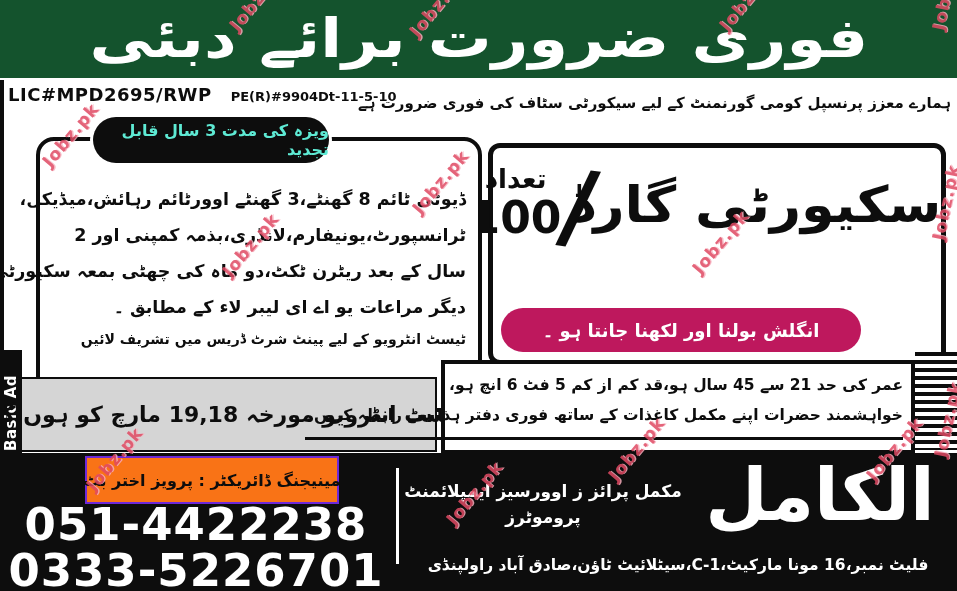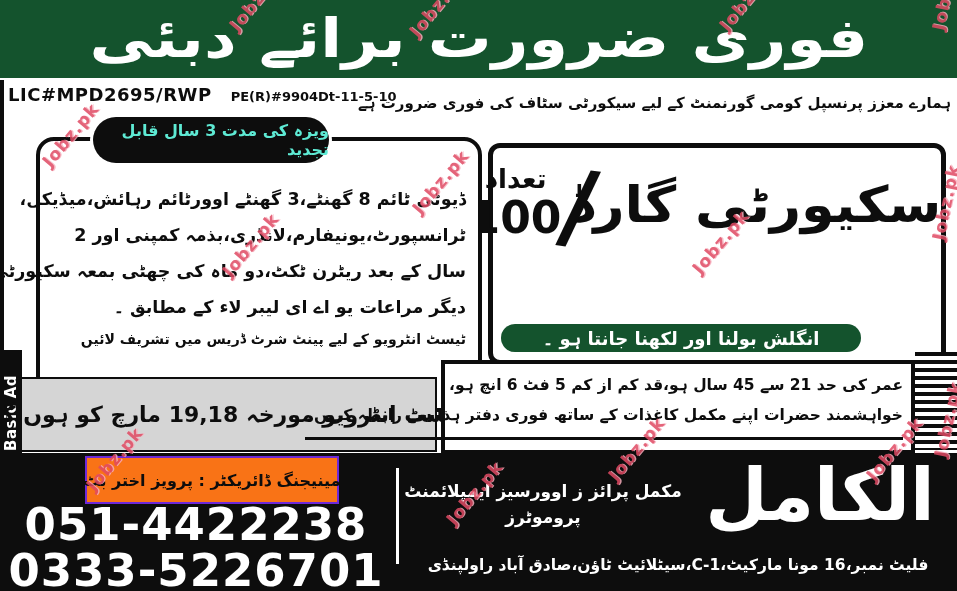--- a/index.html
+++ b/index.html
@@ -47,21 +47,21 @@
   }
   .position-title{
     font-size:50px;font-weight:bold;white-space:nowrap;margin-top:28px;
     transform:scaleX(1.08);transform-origin:right center;
   }
   .slash{font-size:96px;font-weight:bold;line-height:1;margin-top:10px;transform:rotate(8deg);}
   .count-stack{display:flex;flex-direction:column;align-items:center;margin-top:16px;}
   .count-label{font-size:26px;font-weight:bold;}
   .count-value{font-size:44px;font-weight:bold;line-height:1.1;font-family:"DejaVu Sans",sans-serif;}
   .english-badge{
-    position:absolute;left:8px;bottom:8px;width:360px;height:28px;background:#14532d;
+    position:absolute;left:8px;bottom:8px;width:360px;height:44px;background:#be185d;
     border-radius:22px;color:#fff;display:flex;align-items:center;justify-content:center;
     font-size:18px;font-weight:bold;direction:rtl;box-shadow:0 0 0 3px #fff;
   }
   
   .req-box{
     position:absolute;left:441px;top:360px;width:450px;height:74px;background:#fff;
     border:4px solid #0d0d0d;direction:rtl;text-align:right;padding:6px 8px 6px 8px;
     z-index:3;
   }
   .req-line{font-size:15.5px;font-weight:bold;line-height:30px;white-space:nowrap;}

